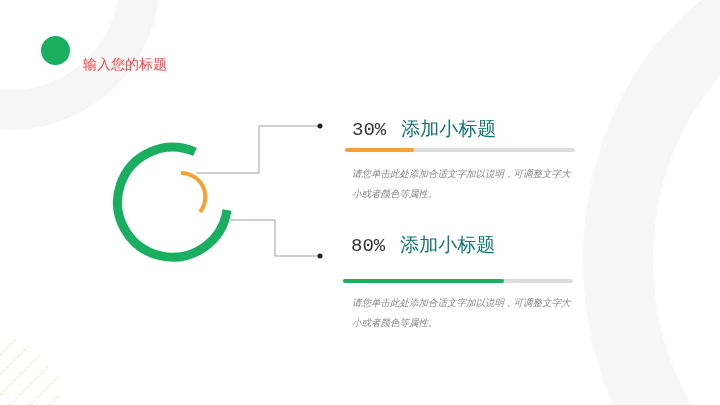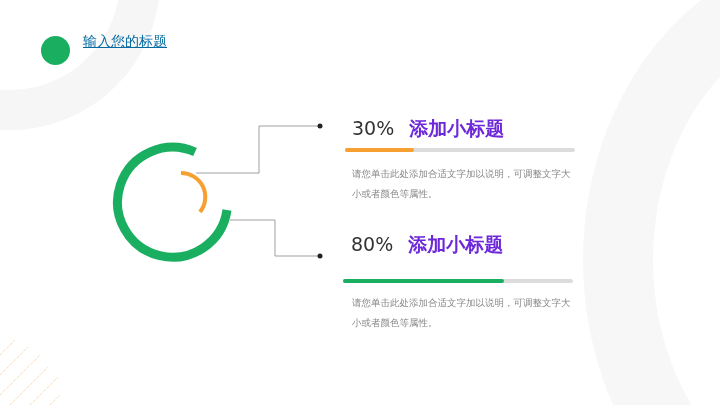--- a/index.html
+++ b/index.html
@@ -1,26 +1,26 @@
 <!DOCTYPE html>
 <html><head>
 <meta charset="utf-8">
 <style>
   html,body{margin:0;padding:0;}
   body{width:720px;height:405px;position:relative;overflow:hidden;background:#ffffff;font-family:"DejaVu Sans","Liberation Sans",sans-serif;}
   .abs{position:absolute;}
   .bg-arc-left{left:-140px;top:-170px;width:220px;height:220px;border-radius:50%;border:40px solid #f6f6f6;}
   .bg-arc-right{left:583px;top:-50px;width:380px;height:480px;border-radius:50%;border:70px solid #f7f7f7;}
   .title-dot{left:41px;top:36px;width:29px;height:29px;border-radius:50%;background:#1aae61;}
-  .title{left:83px;top:33px;font-size:14px;color:#0369a1;text-decoration:underline;}
-  .pct{font-size:19px;color:#333;}
-  .heading{font-size:19px;font-weight:bold;color:#6d28d9;}
+  .title{left:83px;top:56px;font-size:14px;color:#ef4444;}
+  .pct{font-size:19px;color:#333;font-family:Liberation Mono, monospace;}
+  .heading{font-size:19px;font-weight:normal;color:#0f766e;}
   .bar-track{height:4px;background:#dcdcdc;border-radius:2px;}
   .bar-fill{height:4px;border-radius:2px;}
-  .desc{font-size:9.5px;color:#888;line-height:20px;width:220px;}
+  .desc{font-size:9.5px;color:#888;line-height:20px;width:220px;font-style:italic;}
 </style>
 </head>
 <body>
 
 <div class="abs bg-arc-left"></div>
 <div class="abs bg-arc-right"></div>
 
 <svg class="abs" style="left:0;top:335px" width="70" height="70">
   <g stroke="#f9cd9a" stroke-width="1" stroke-dasharray="1,1">
     <line x1="0" y1="20" x2="15" y2="5"></line>

